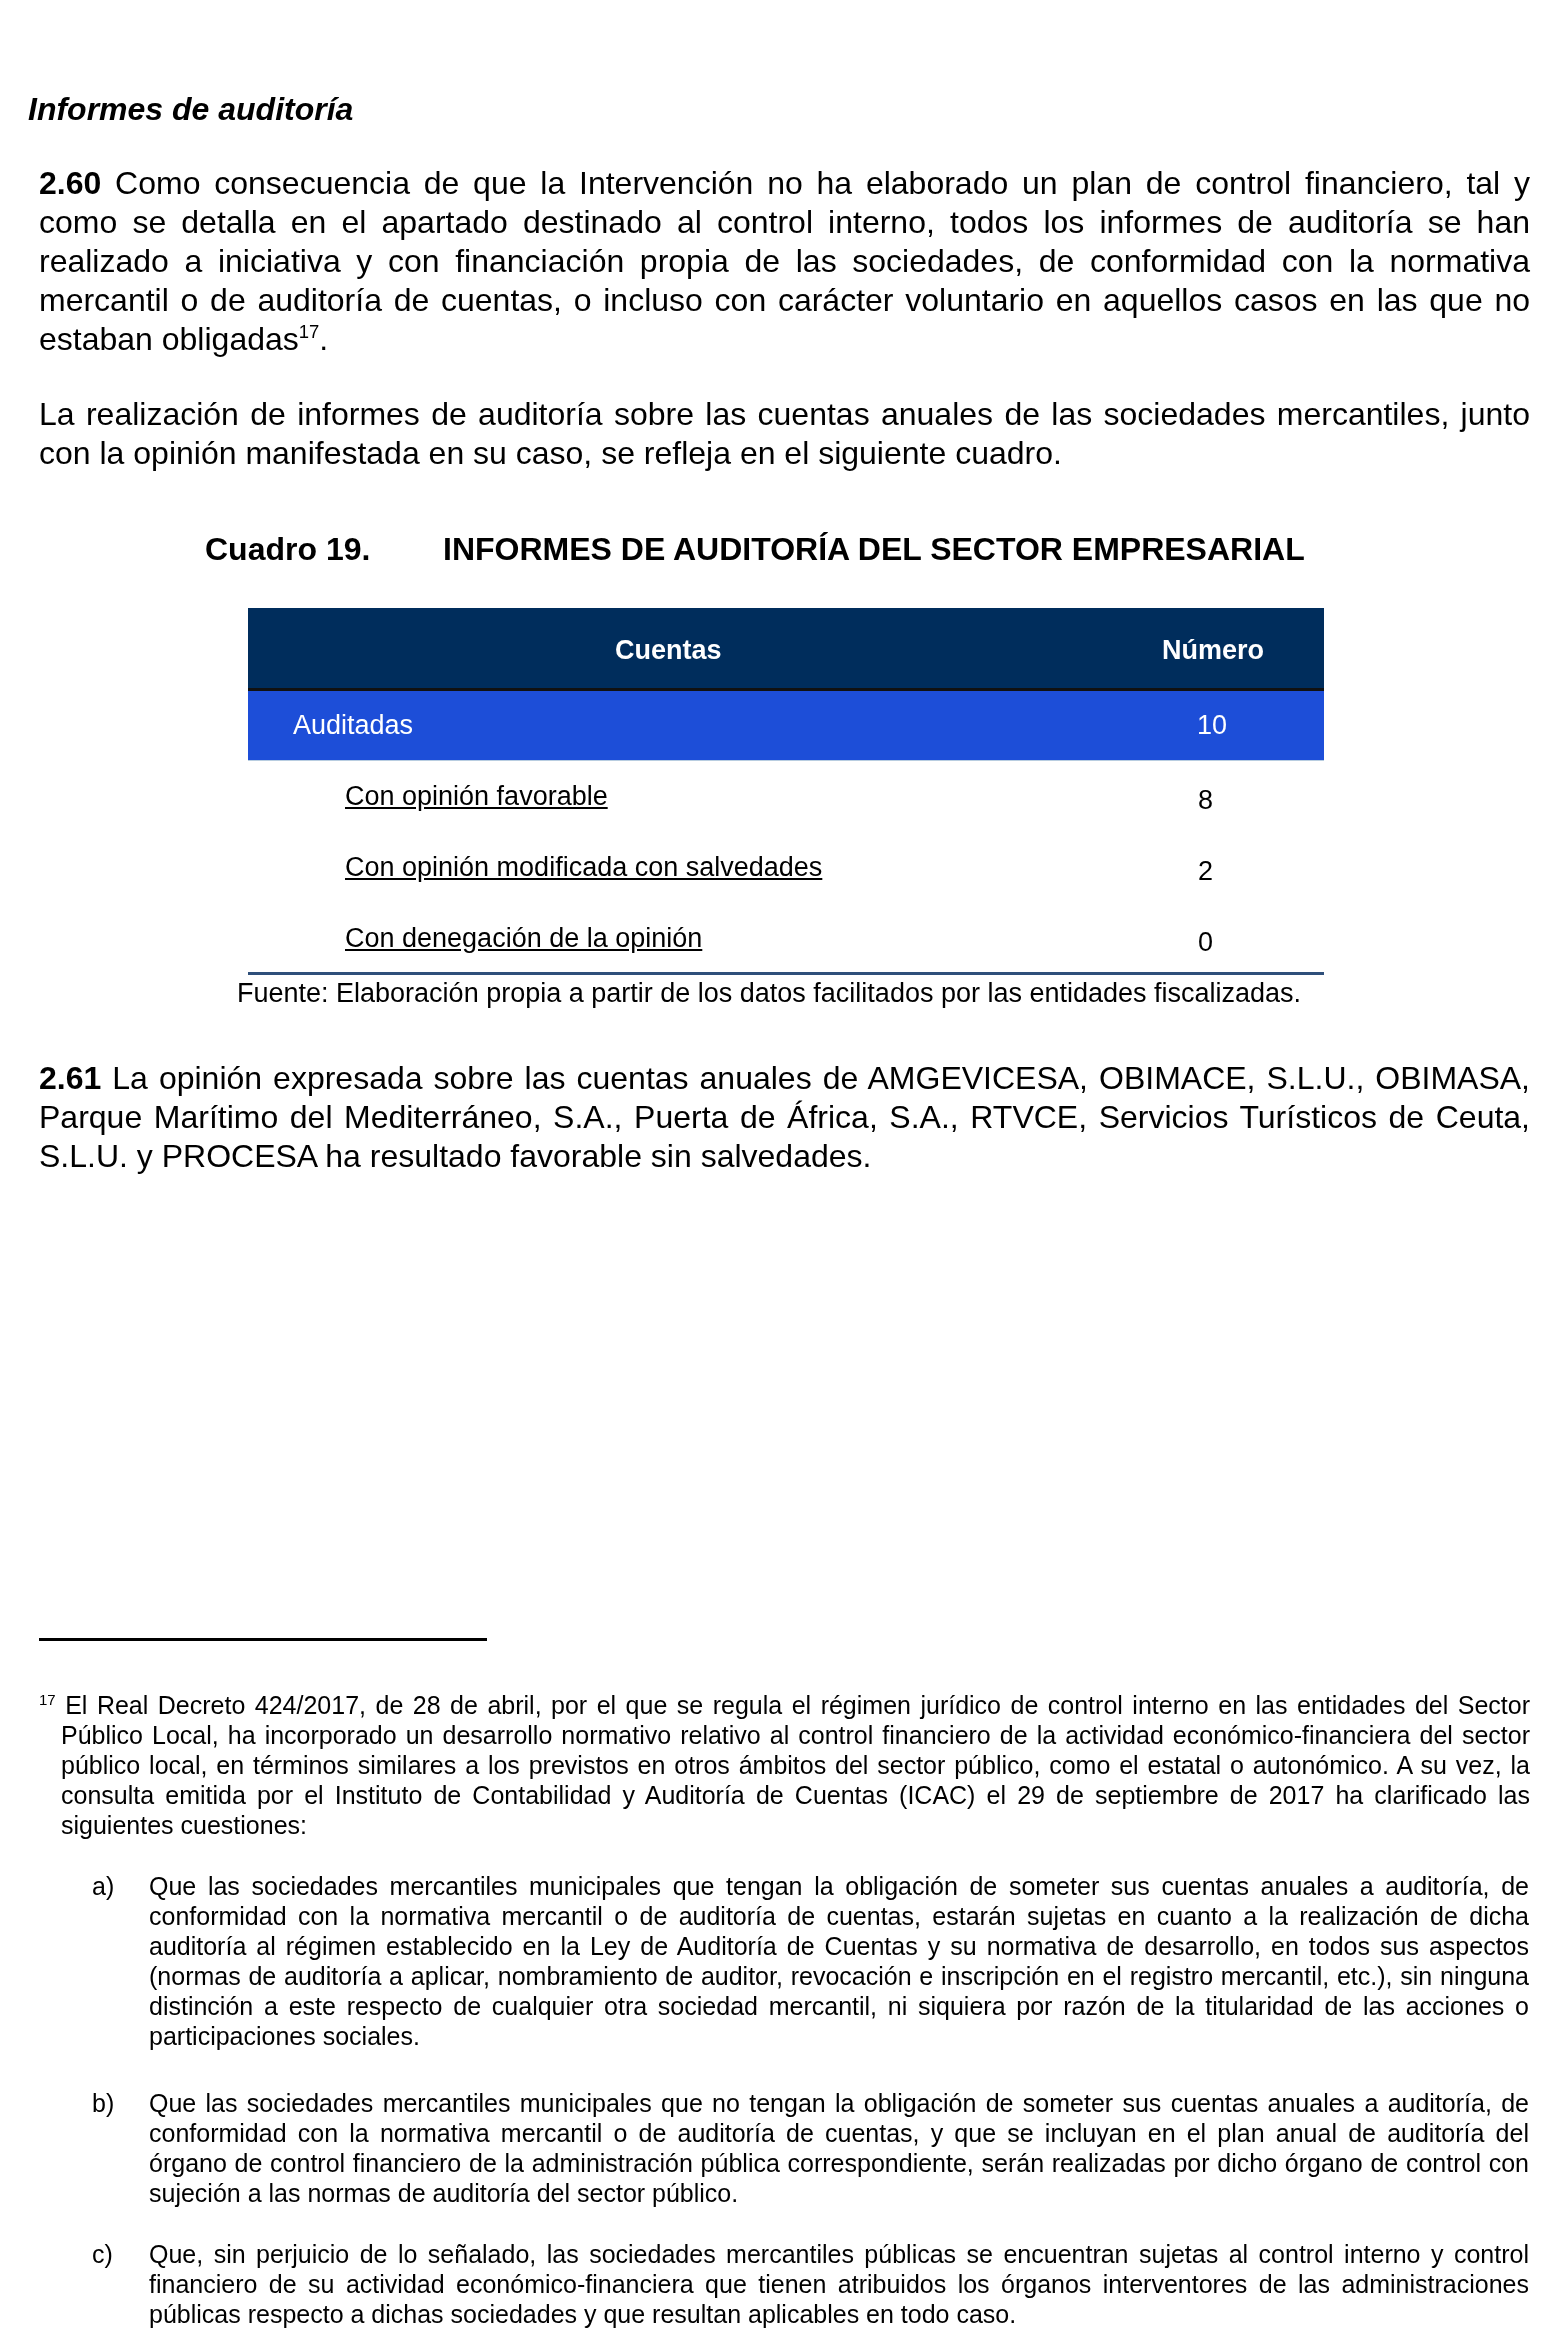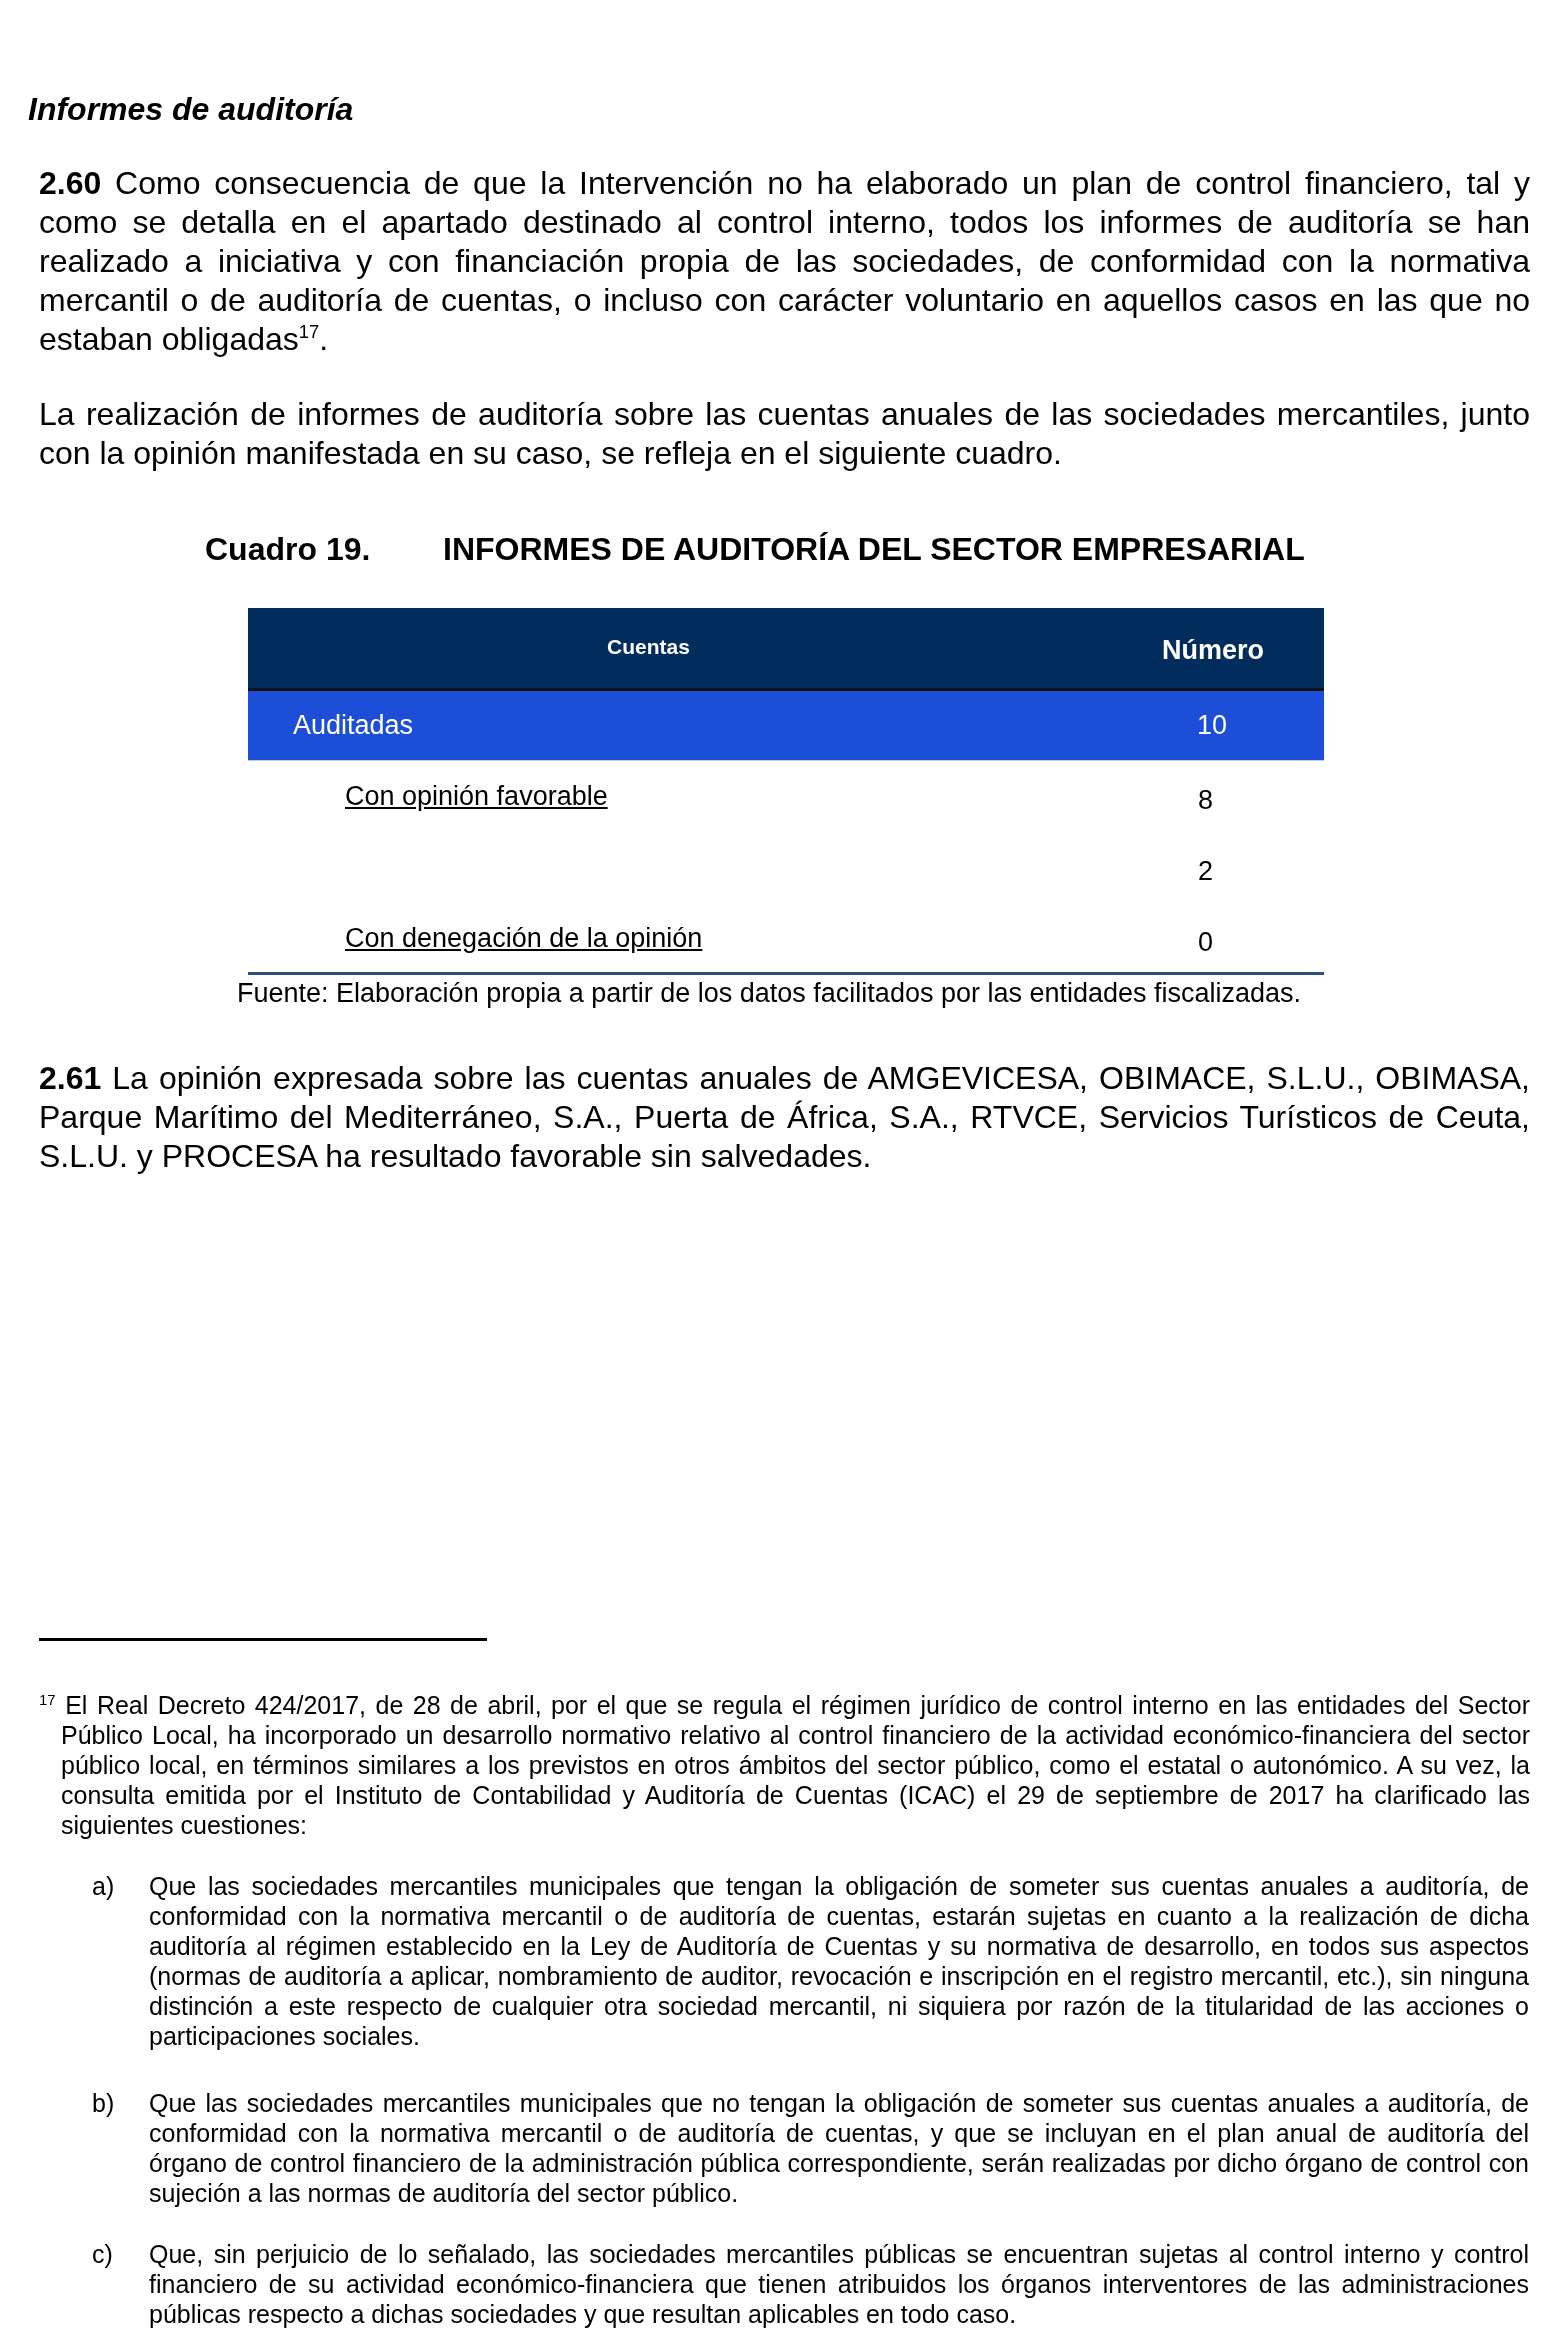--- a/index.html
+++ b/index.html
@@ -20,21 +20,21 @@
 
     .caption { top:531px; font-size:32px; font-weight:bold; }
     .cap-num { left:205px; }
     .cap-title { left:443px; }
 
     .tbl { left:248px; top:608px; width:1076px; }
     .thead {
       height:80px; background:#002d5c; color:#fff; position:relative;
       border-bottom:3.4px solid #111;
     }
-    .thead .c1 { position:absolute; left:359px; top:27px; font-size:21px; font-weight:bold; }
+    .thead .c1 { position:absolute; left:367px; top:27px; font-size:27px; font-weight:bold; }
     .thead .c2 { position:absolute; right:60px; top:27px; font-size:27px; font-weight:bold; }
     .trow-main {
       height:69px; background:#1d4ed8; color:#fff; position:relative;
       border-bottom:1.7px solid #b8cde0;
     }
     .trow-main .c1 { position:absolute; left:45px; top:19.3px; font-size:27px; }
     .trow-main .c2 { position:absolute; right:97px; top:19.3px; font-size:27px; }
     .trow-sub { height:71px; position:relative; font-size:27px; }
     .trow-sub .c1 { position:absolute; left:97px; top:20px;text-decoration:underline; }
     .trow-sub .c2 { position:absolute; right:106px; top:23.5px; width:25px; text-align:center; }
@@ -74,20 +74,21 @@
   </div>
   <div class="trow-main">
     <span class="c1">Auditadas</span>
     <span class="c2">10</span>
   </div>
   <div class="trow-sub">
     <span class="c1">Con opinión favorable</span>
     <span class="c2">8</span>
   </div>
   <div class="trow-sub">
+    <span class="c1">Con opinión modificada con salvedades</span>
     <span class="c2">2</span>
   </div>
   <div class="trow-sub">
     <span class="c1">Con denegación de la opinión</span>
     <span class="c2">0</span>
   </div>
   <div class="tbl-bottom"></div>
 </div>
 
 <div class="abs source">Fuente: Elaboración propia a partir de los datos facilitados por las entidades fiscalizadas.</div>

